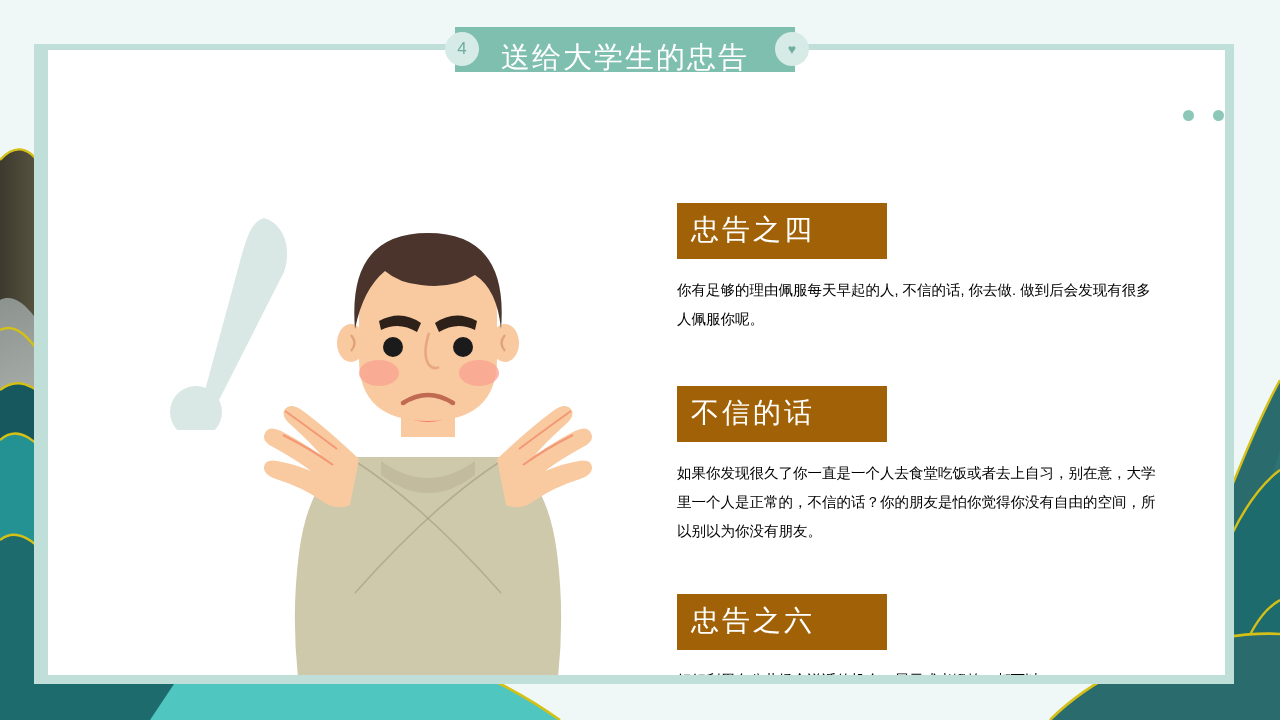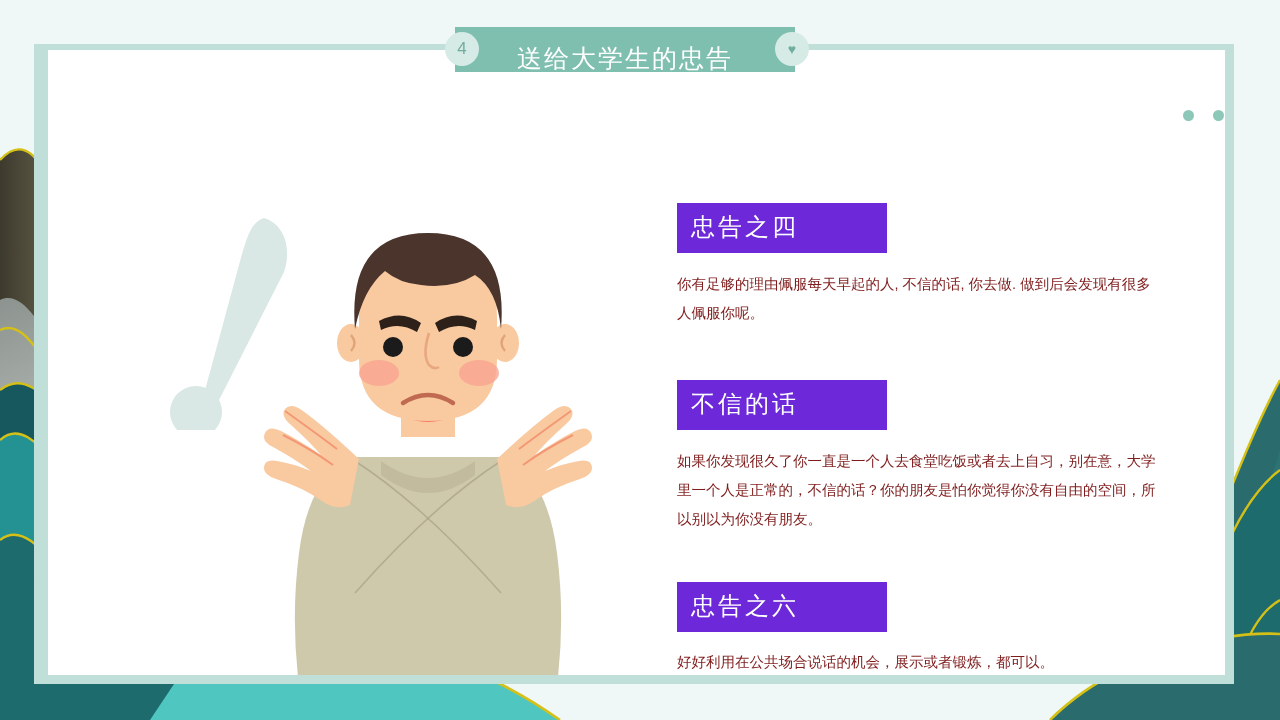--- a/index.html
+++ b/index.html
@@ -33,49 +33,49 @@
   .titlebar {
     position:absolute; left:455px; top:27px;
     width:340px; height:45px;
     background:#7fbfb0;
     z-index:20;
   }
   .title-text {
     position:absolute; left:455px; top:27px;
     width:340px; height:62px;
     display:flex; align-items:center; justify-content:center;
-    color:#ffffff; font-size:25px; letter-spacing:2px;
+    color:#ffffff; font-size:29px; letter-spacing:2px;
     z-index:22; white-space:nowrap;
   }
   .badge {
     position:absolute; width:34px; height:34px; border-radius:50%;
     background:#d6ebe5; z-index:21;
     display:flex; align-items:center; justify-content:center;
     color:#6fae9f; font-size:17px;
   }
   #badge-number { left:445px; top:32px; }
   #badge-heart  { left:775px; top:32px; font-size:14px; }
 
   
   .dots { position:absolute; left:1135px; top:60px; display:flex; gap:19px; z-index:12; }
   .dot { width:11px; height:11px; border-radius:50%; background:#8cc7b8; }
 
   
   .content { position:absolute; left:629px; top:153px; width:500px; z-index:10; }
   .sec-head {
     display:inline-block;
-    background:#6d28d9;
+    background:#a16207;
     color:#ffffff;
-    font-size:24px;
+    font-size:28px;
     letter-spacing:3px;
     padding:8px 28px 10px 14px;
     min-width:210px;
   }
   .sec-body {
-    color:#7f1d1d;
+    color:#000000;
     font-size:14.5px;
     line-height:29px;
     margin-top:17px;
     width:480px;
   }
   #section-1 { margin-bottom:0; }
   #section-2 { margin-top:52px; }
   #section-3 { margin-top:48px;font-family:Liberation Mono, monospace; }
 
   

